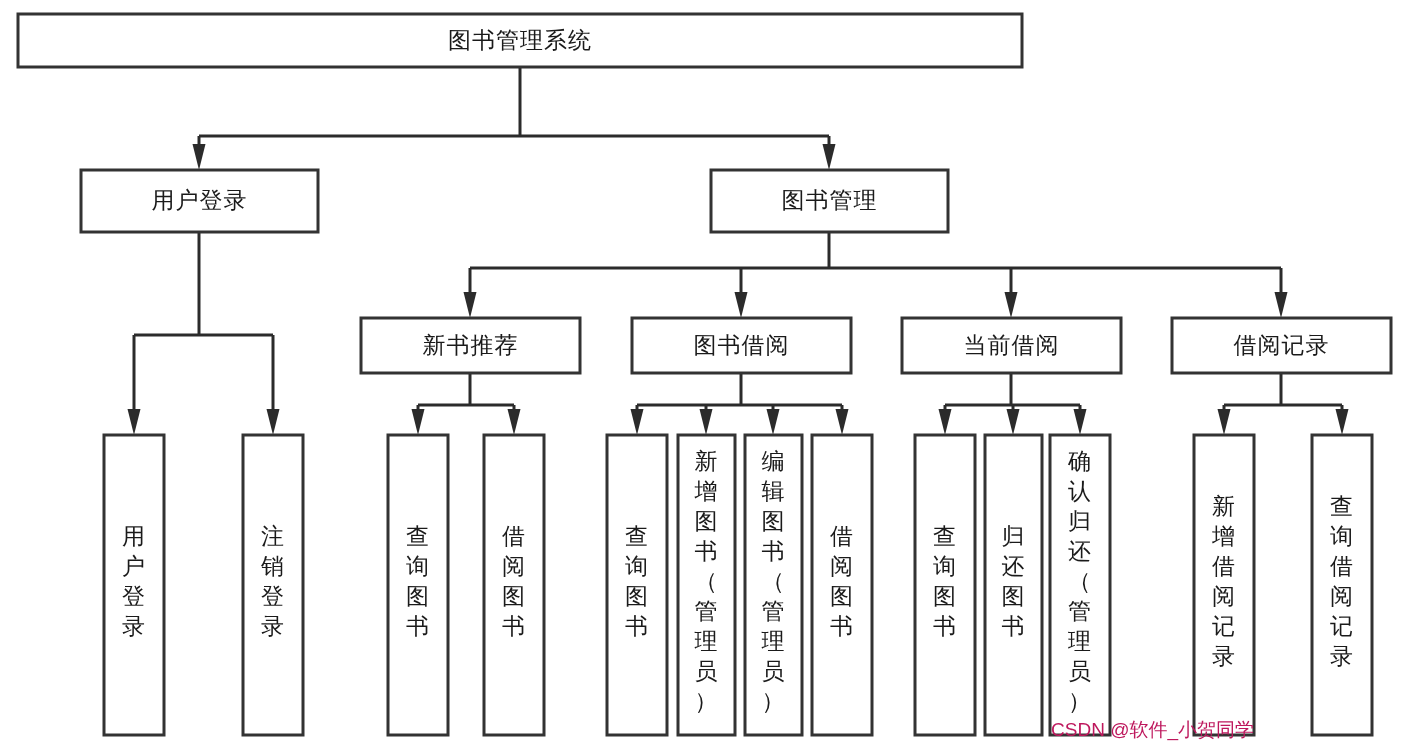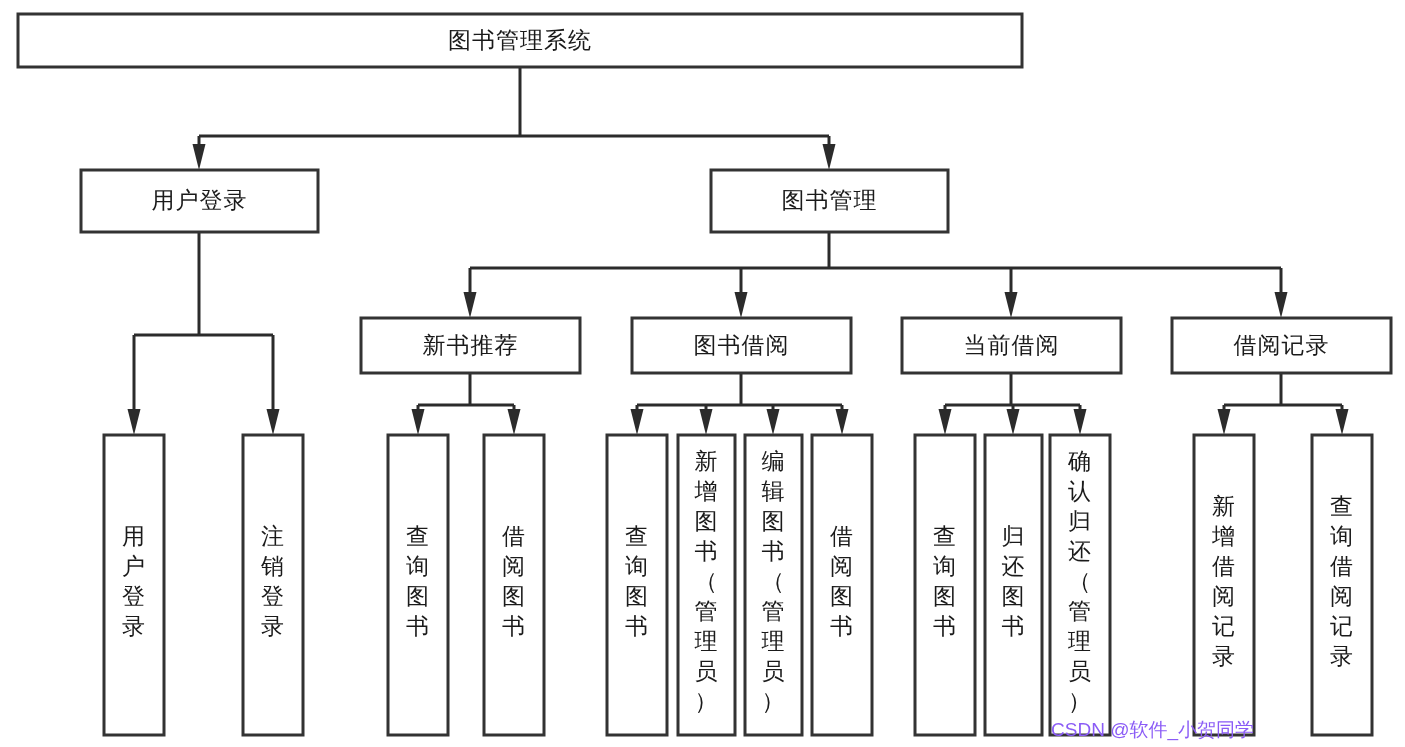--- a/index.html
+++ b/index.html
@@ -55,21 +55,21 @@
   .arrow-head {
     fill: #2b2b2b;
     stroke: none;
   }
   .watermark {
     position: absolute;
     right: 8px;
     bottom: 4px;
     font-family: "Liberation Sans", "DejaVu Sans", sans-serif;
     font-size: 19px;
-    color: #8b5cf6;
+    color: #be185d;
     white-space: nowrap;
     user-select: none;
     pointer-events: none;
   }
 </style>
 </head>
 <body>
 
 <div id="diagram-root">
   <svg id="flowchart" viewBox="0 0 1405 747">

